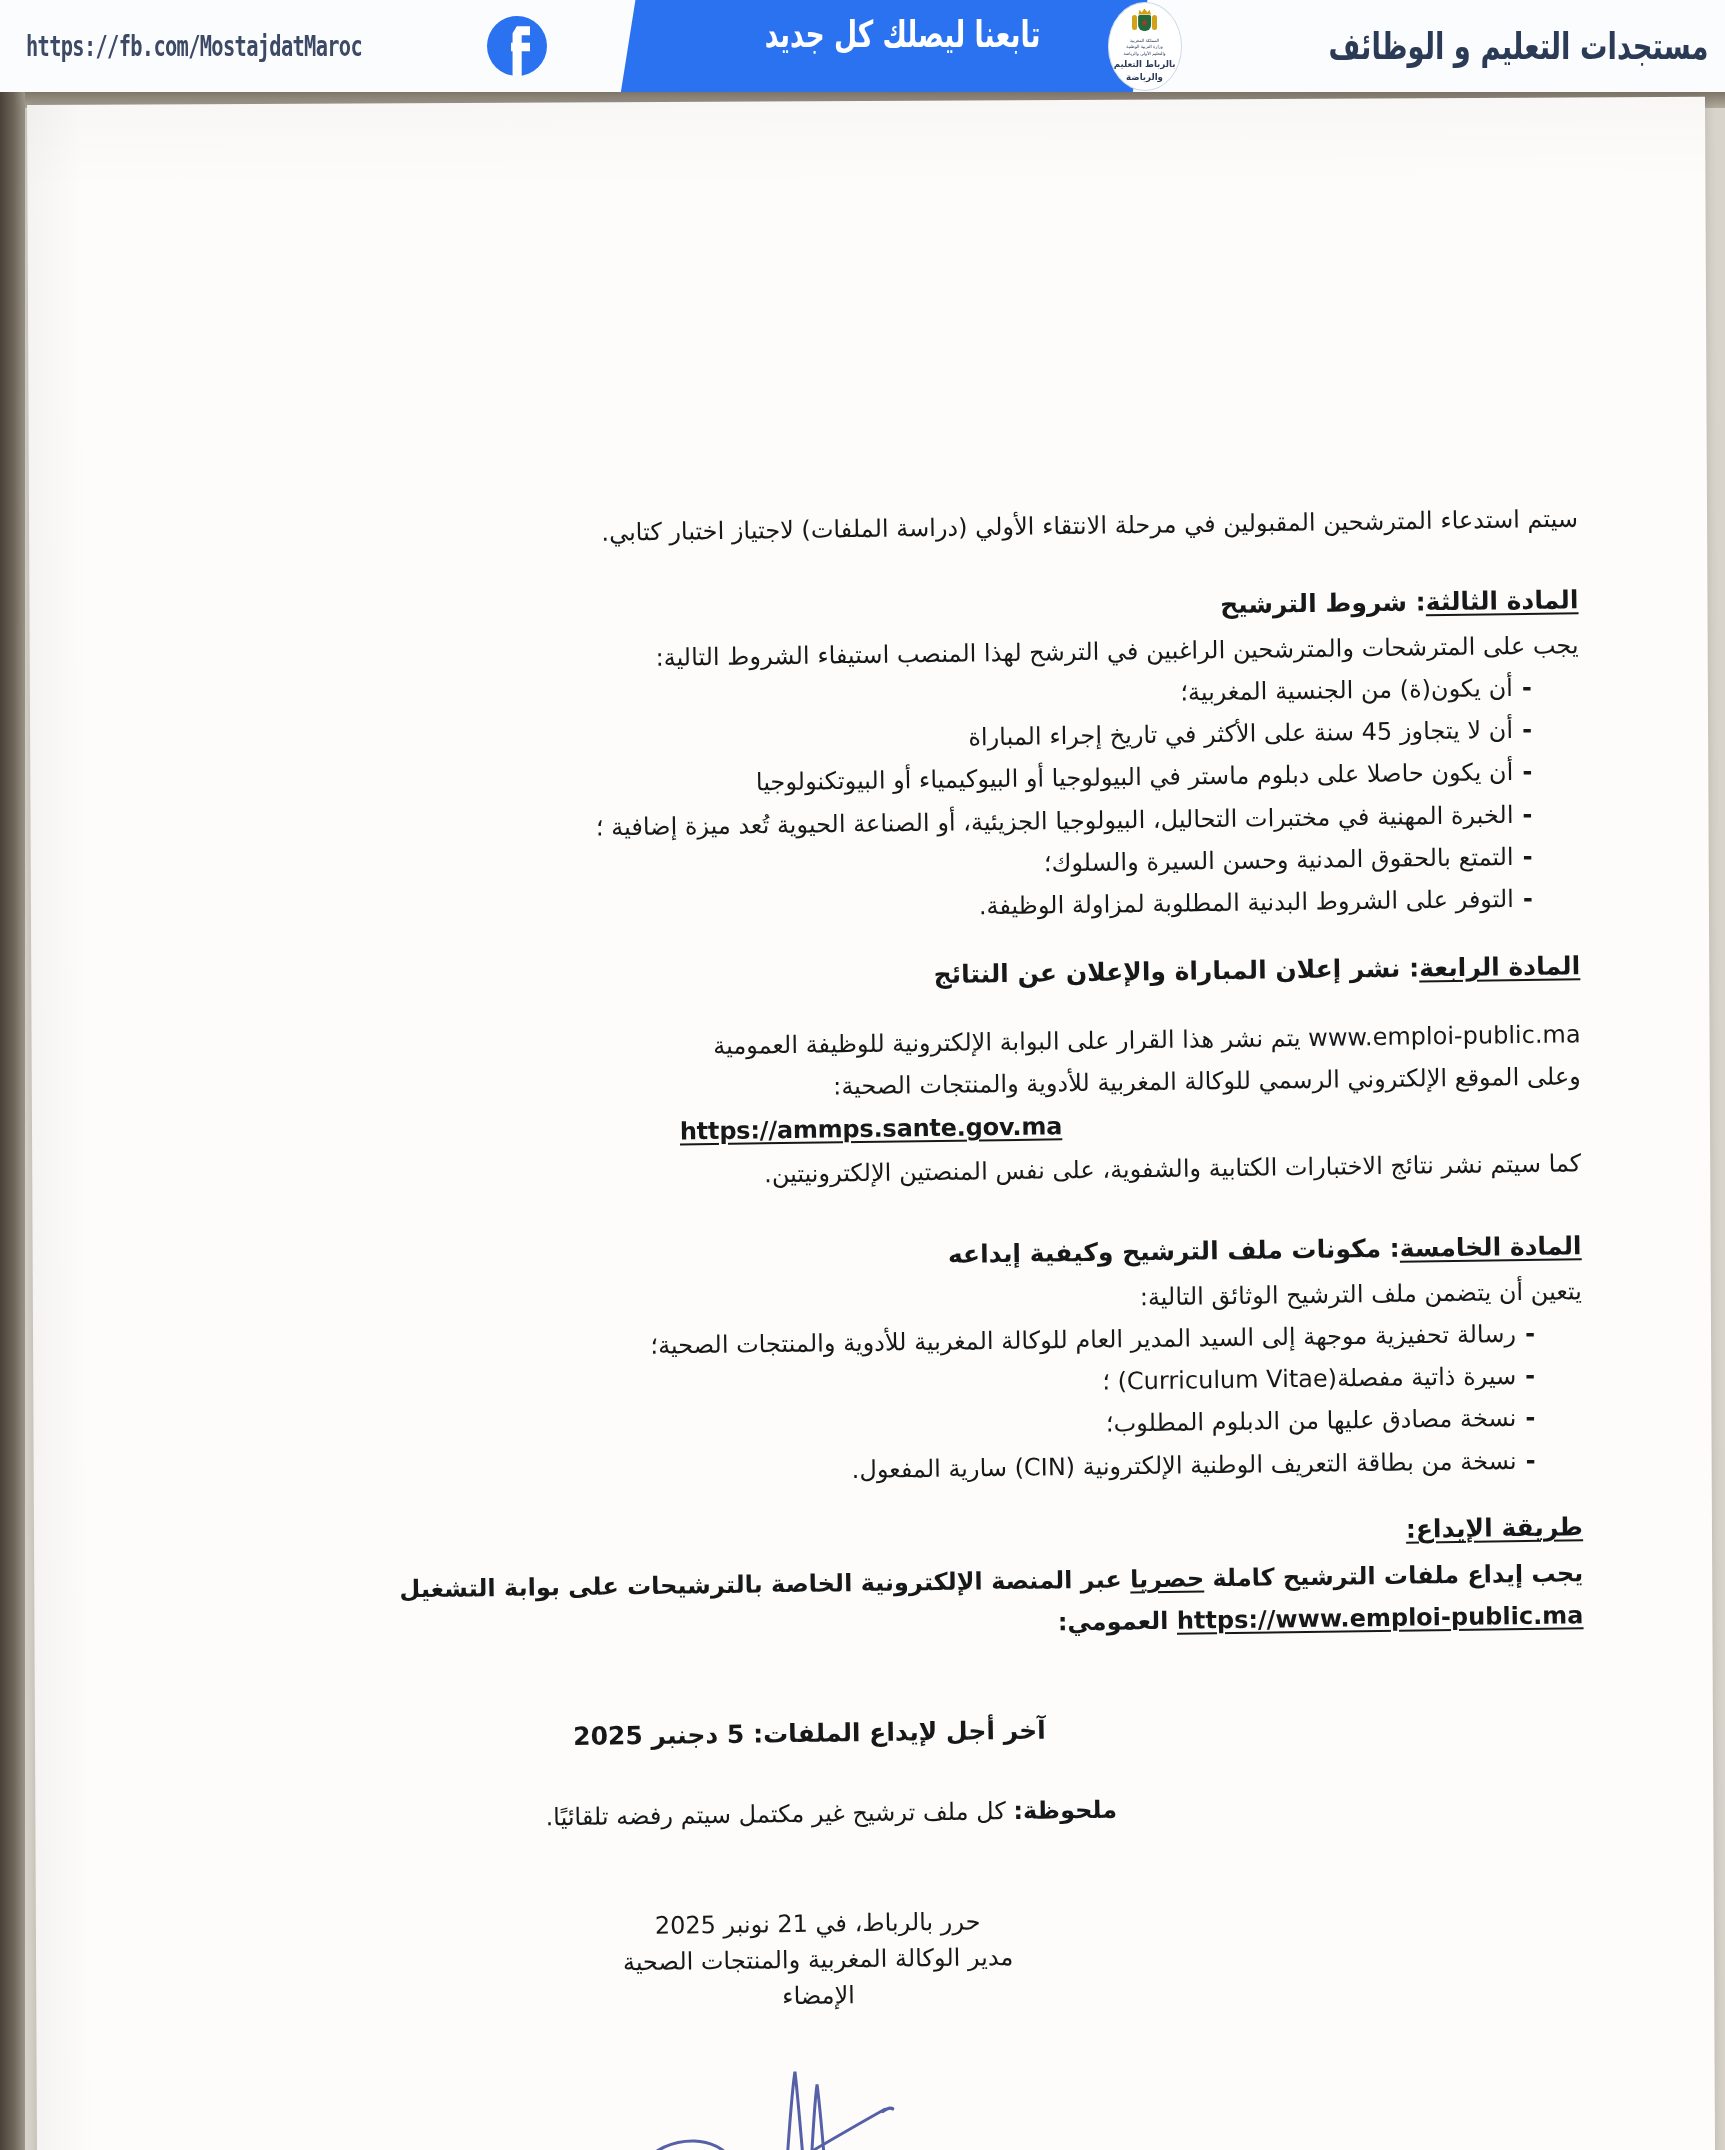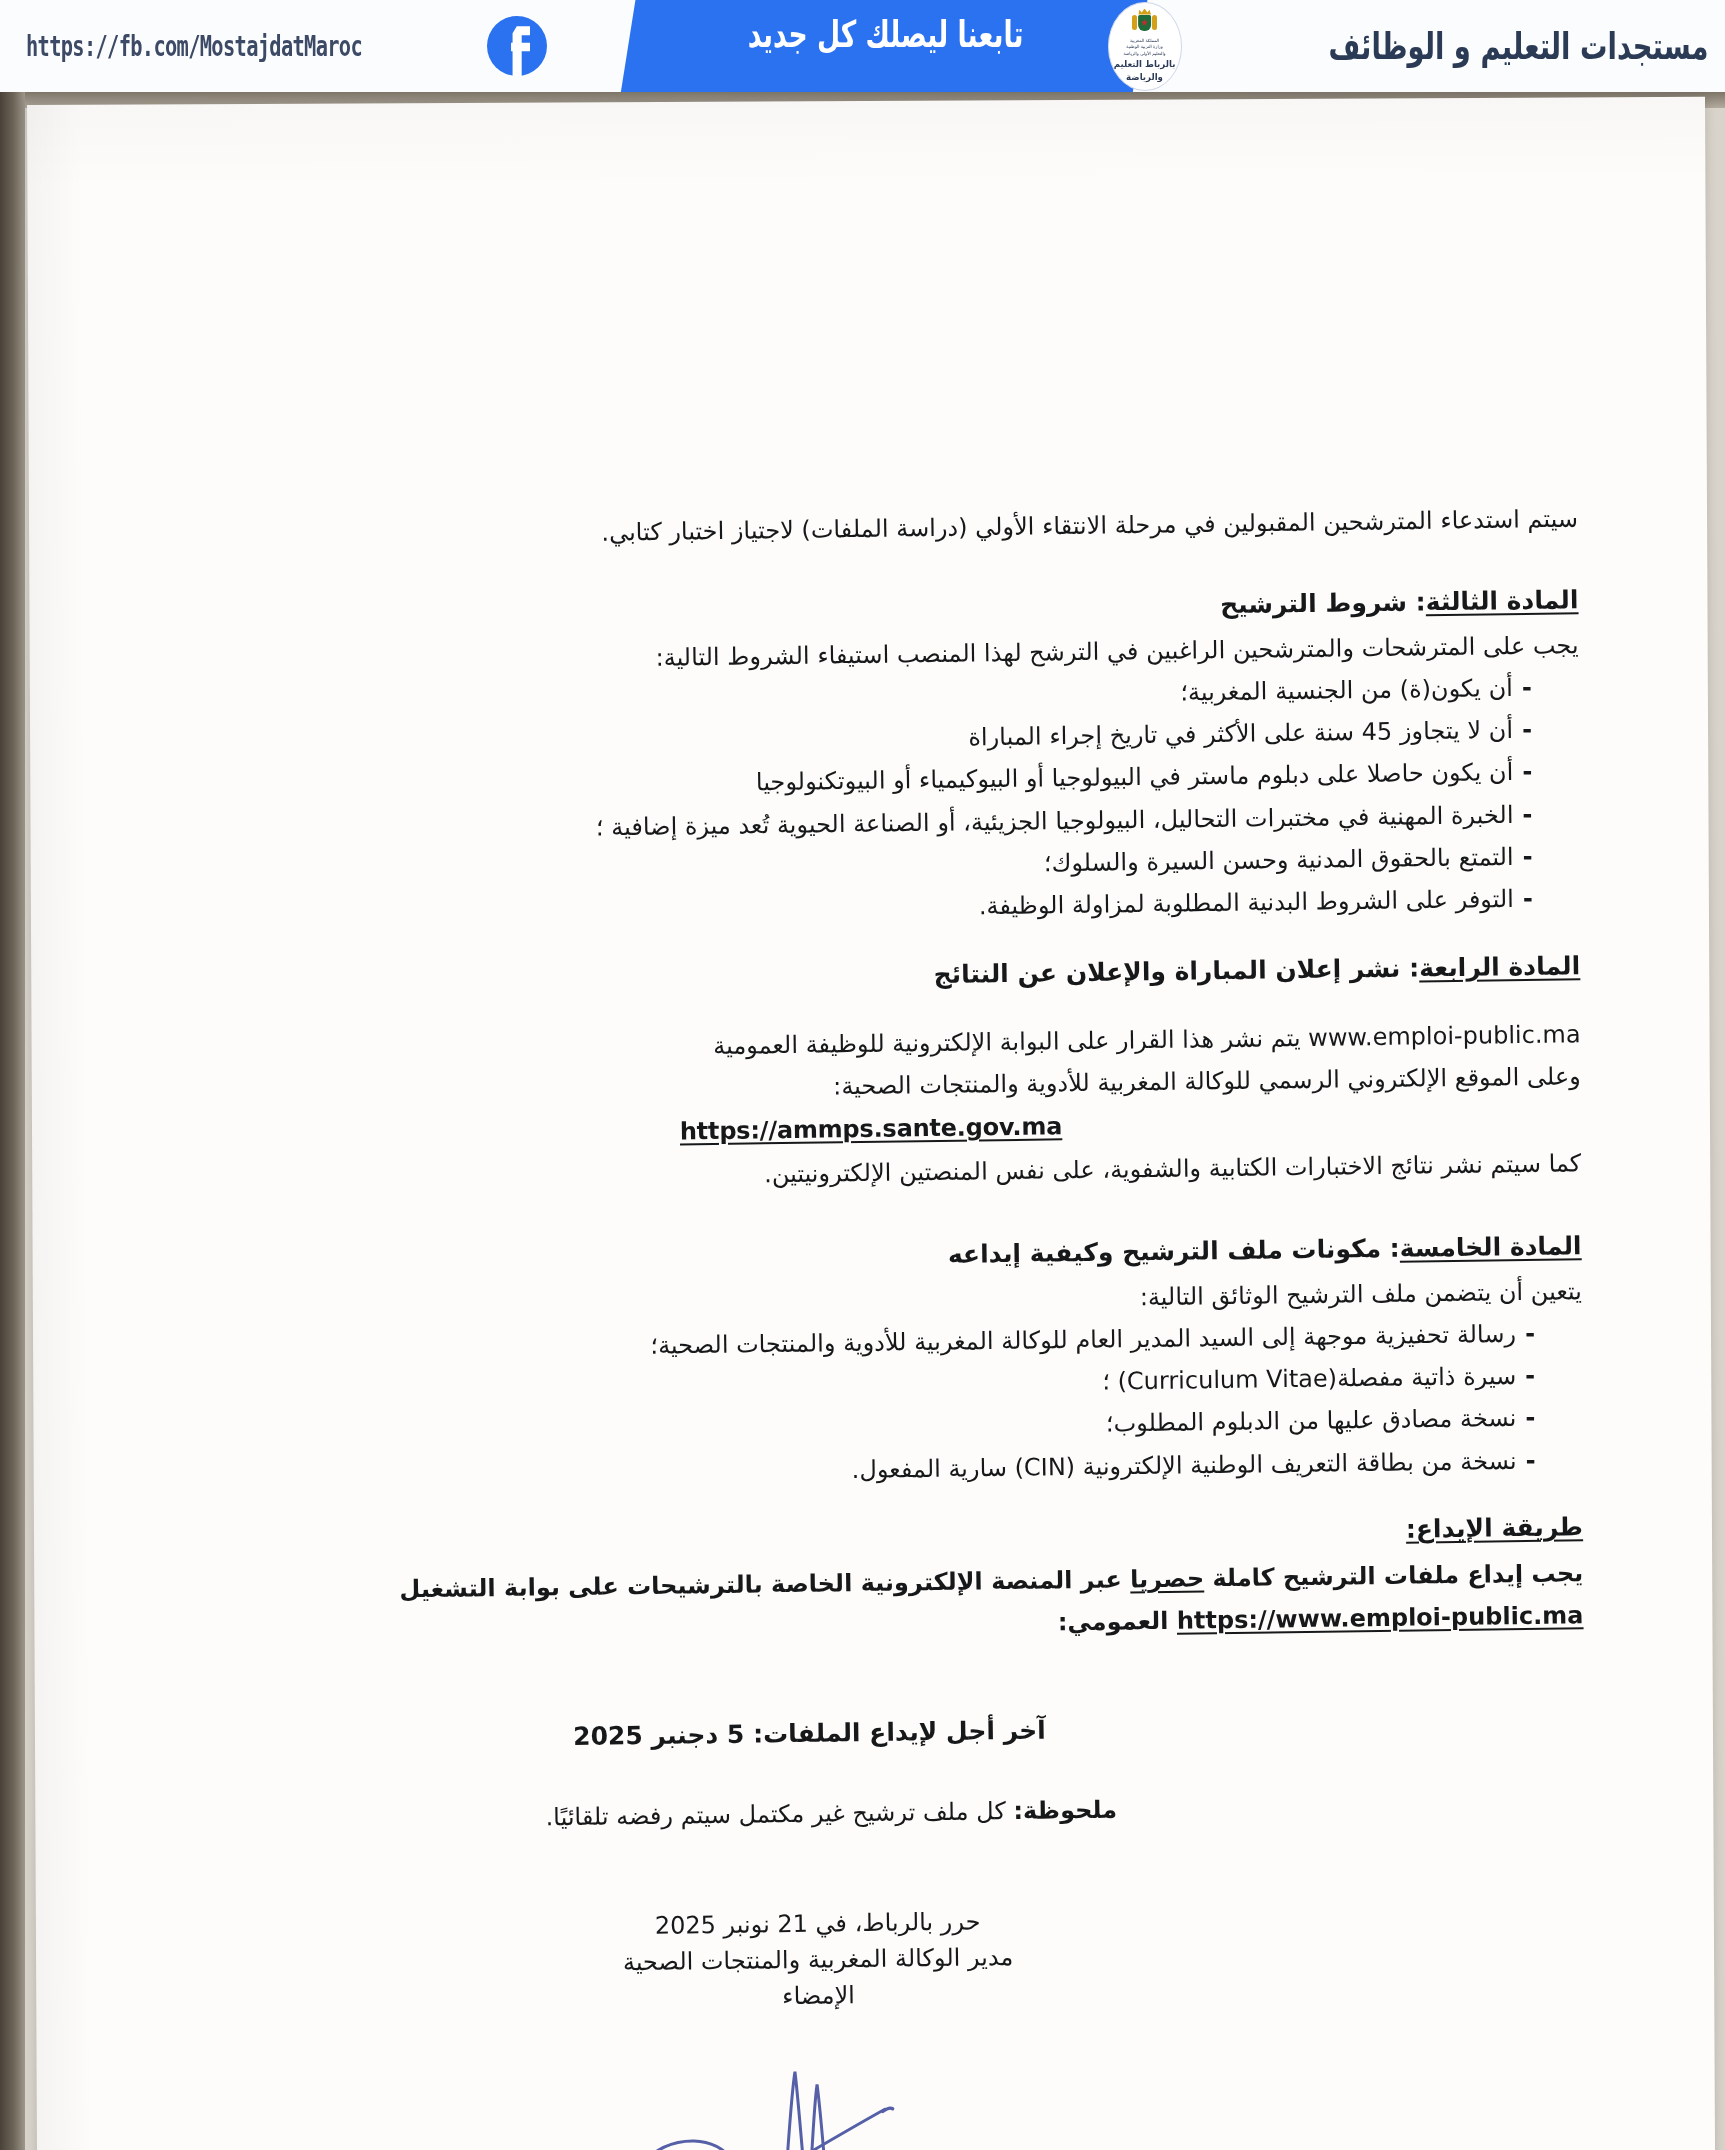--- a/index.html
+++ b/index.html
@@ -73,21 +73,21 @@
     color: #3d4a66;
     letter-spacing: -0.9px;
     white-space: nowrap;
     direction: ltr;
     transform: scaleX(0.74);
     transform-origin: left center;
   }
 
   .banner-cta {
     position: absolute;
-    left: 671px;
+    left: 688px;
     top: 0;
     height: 68px;
     width: 430px;
     display: flex;
     align-items: center;
     justify-content: center;
     z-index: 4;
   }
   .banner-cta span {
     font-size: 37px;

